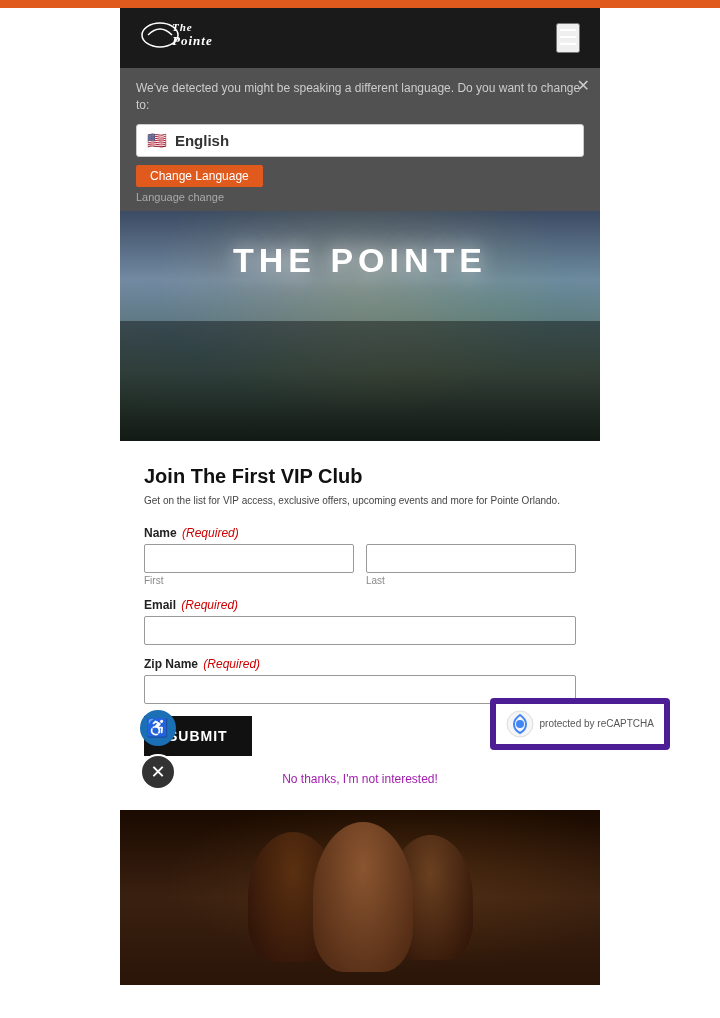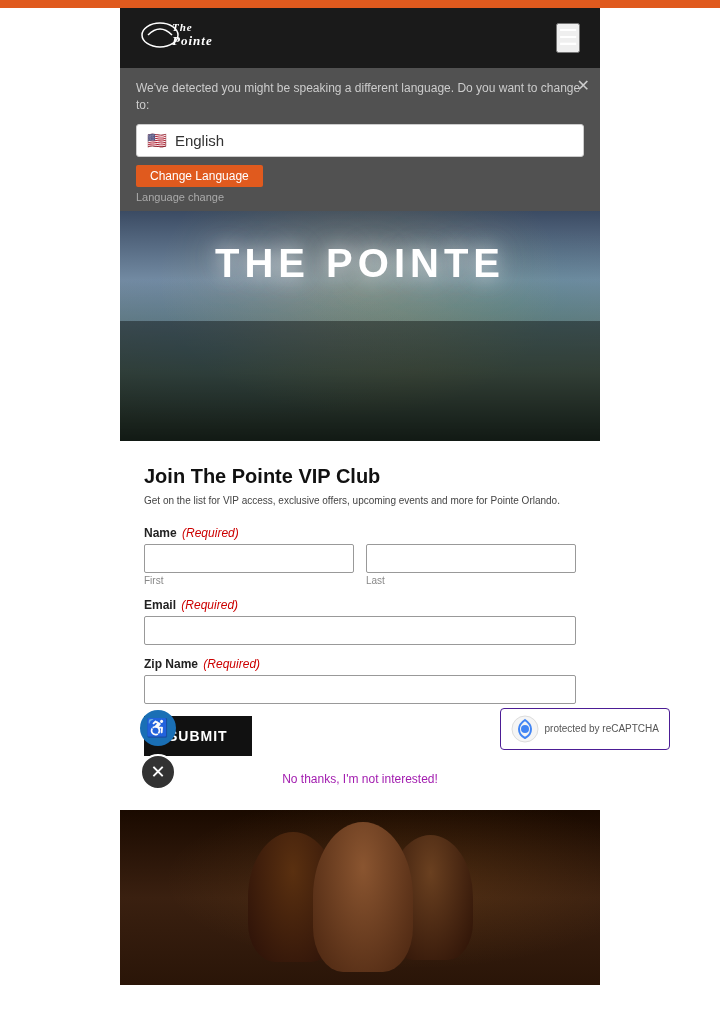--- a/index.html
+++ b/index.html
@@ -87,21 +87,21 @@
     }
 
     .flag-emoji {
       margin-right: 8px;
       font-size: 16px;
     }
 
     .language-label {
       font-size: 15px;
       color: #333;
-      font-weight: 400;
+      font-weight: 700;
     }
 
     .change-language-btn {
       background: #e05a1e;
       color: #fff;
       border: none;
       padding: 4px 14px;
       font-size: 12px;
       cursor: pointer;
       border-radius: 2px;
@@ -266,21 +266,21 @@
       color: #fff;
       font-size: 18px;
     }
 
     
     .recaptcha-badge {
       position: absolute;
       bottom: 60px;
       right: -70px;
       background: #fff;
-      border: 1px solid #4c1d95;
+      border: 6px solid #4c1d95;
       border-radius: 4px;
       display: flex;
       align-items: center;
       padding: 6px 10px;
       gap: 6px;
       font-size: 10px;
       color: #555;
       z-index: 20;
     }
 
@@ -341,21 +341,21 @@
       height: 120px;
       background: rgba(0,0,0,0.4);
     }
 
     .neon-sign {
       position: absolute;
       top: 30px;
       left: 50%;
       transform: translateX(-50%);
       color: #fff;
-      font-size: 40px;
+      font-size: 34px;
       font-weight: 900;
       letter-spacing: 5px;
       text-transform: uppercase;
       white-space: nowrap;
       text-shadow: 0 0 20px rgba(255,255,255,0.7), 0 0 40px rgba(200,220,255,0.4);
       z-index: 3;
     }
 
     .photo-sim-2 {
       width: 100%;
@@ -405,21 +405,21 @@
     </div>
 
     <div class="photo-sim-1">
       <div class="venue-lights"></div>
       <div class="building-silhouette"></div>
       <div class="neon-sign">THE POINTE</div>
     </div>
 
     <div class="vip-form-container" style="position:relative;">
 
-      <h2 class="vip-form-title">Join The Pointe VIP Club</h2>
+      <h2 class="vip-form-title">Join The First VIP Club</h2>
       <p class="vip-form-subtitle">Get on the list for VIP access, exclusive offers, upcoming events and more for Pointe Orlando.</p>
 
       
       <div class="form-group name-fields-section">
         <label class="form-label">
           <span>Name</span>
           <span class="required">(Required)</span>
         </label>
         <div class="form-row">
           <div class="form-field">

